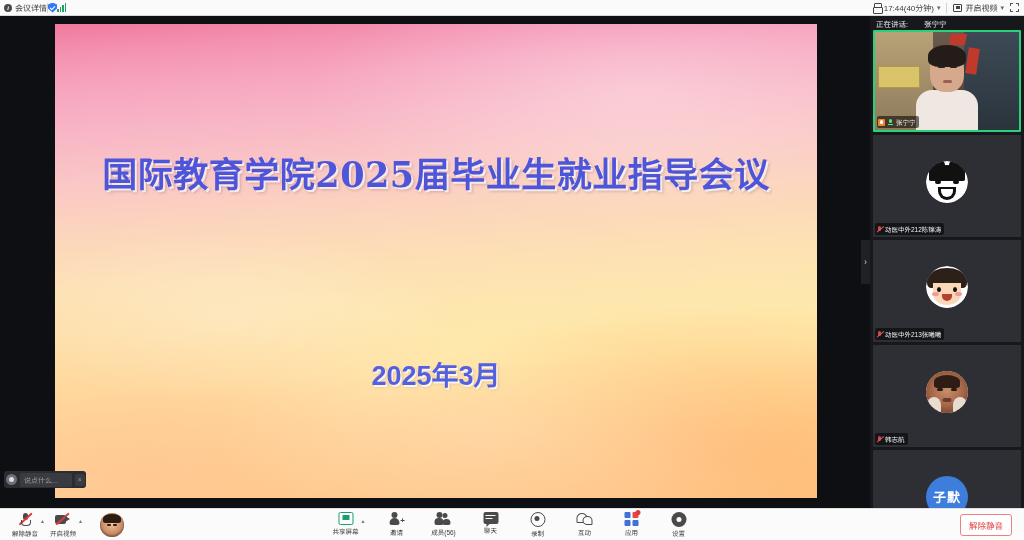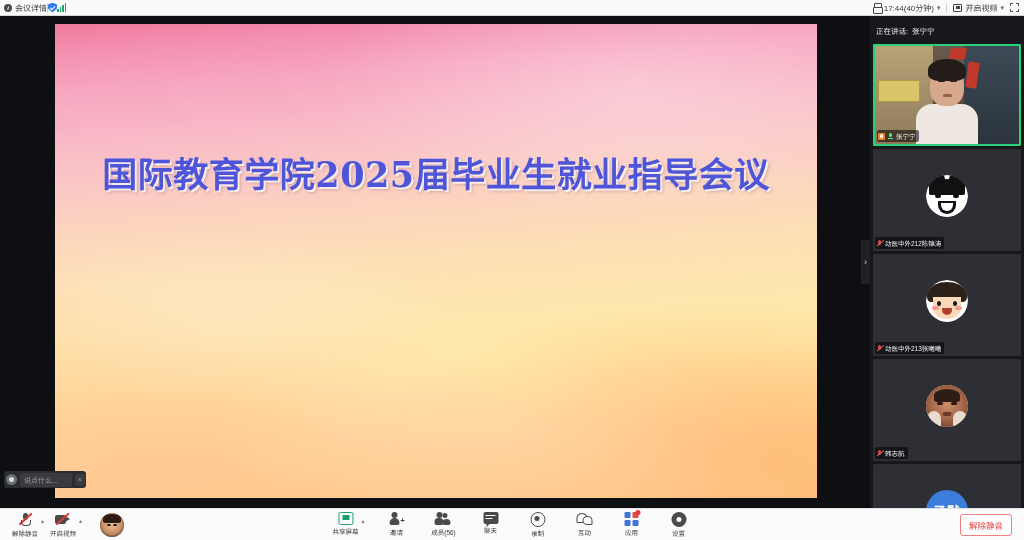--- a/index.html
+++ b/index.html
@@ -98,21 +98,21 @@
 
   .collapse-btn{
     position:absolute; right:0; top:224px; width:9px; height:44px;
     background:#202126; color:#cfd0d4; font-size:9px;
     display:flex; align-items:center; justify-content:center; cursor:pointer;
   }
 
   
   .panel{ position:absolute; top:16px; right:0; width:154px; height:492px;
     background:#17181c; overflow:hidden; }
-  .speaking{ height:28px; display:flex; align-items:center; gap:4px;
+  .speaking{ height:14px; display:flex; align-items:center; gap:16px;
     padding-left:6px; color:#e6e7ea; font-size:7.5px; }
   .tile{ position:relative; width:148px; height:102px; margin:0 3px 3px 3px;
     background:#2e2f35; overflow:hidden; border-radius:1px; }
   .tile.active{ border:2px solid #2bd07b; width:148px; }
   .namebar{ position:absolute; left:2px; bottom:2px; display:flex; align-items:center;
     gap:2px; background:rgba(0,0,0,.55); border-radius:2px; padding:1px 3px 1px 1px;
     font-size:6.5px; color:#f0f0f2; white-space:nowrap; }
   .host-badge{ width:7px;height:7px;border-radius:1px;background:#f0842a; position:relative;}
   .host-badge::after{content:"";position:absolute;left:2px;top:1.5px;width:3px;height:4px;
     border-radius:50% 50% 50% 50%/60% 60% 40% 40%;background:#fff}
@@ -250,20 +250,21 @@
           <span></span>
           <span></span>
           <span></span>
         </span>
     </div>
   </div>
 
   <div class="stage">
     <div class="slide">
       <div class="slide-title">国际教育学院2025届毕业生就业指导会议</div>
+      <div class="slide-date">2025年3月</div>
     </div>
 
     <div class="stage-chat">
       <span class="av"></span>
       <span class="inp">说点什么...</span>
       <span class="close">×</span>
     </div>
 
     <div class="collapse-btn">›</div>
   </div>

